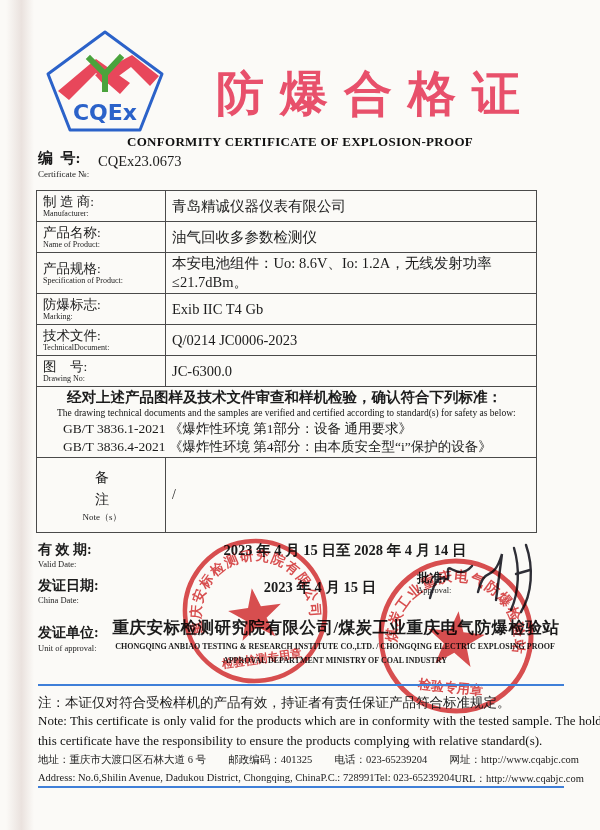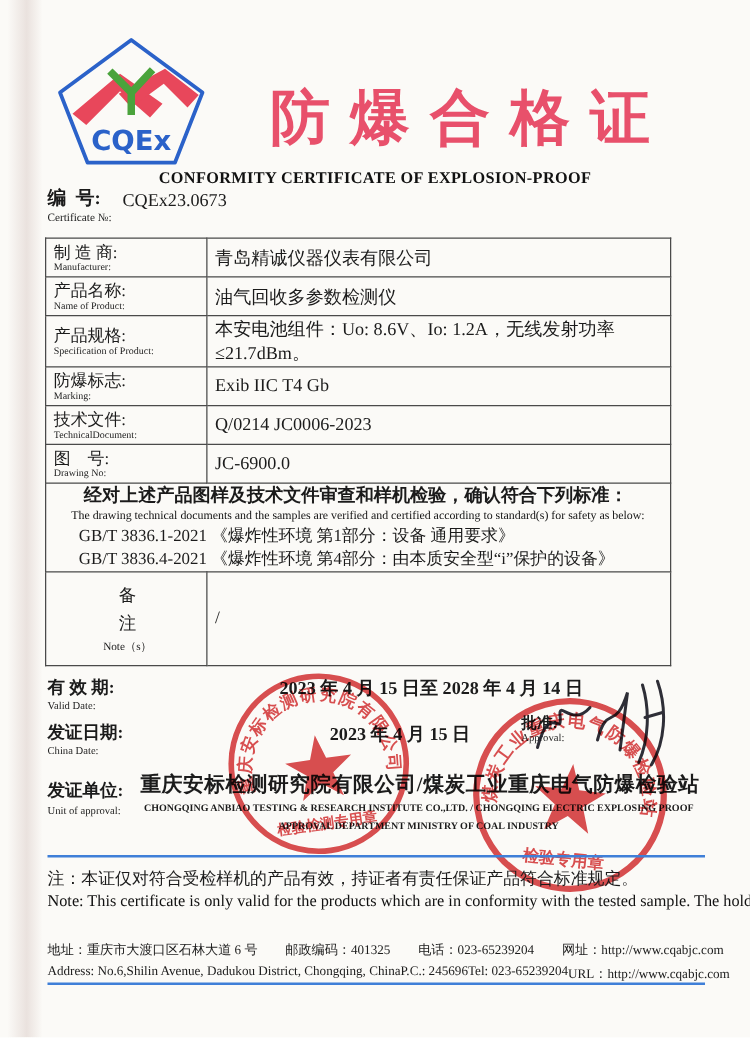--- a/index.html
+++ b/index.html
@@ -120,21 +120,21 @@
             <span class="zh">技术文件:</span>
             <span class="en">TechnicalDocument:</span>
           </td>
       <td class="val">Q/0214 JC0006-2023</td>
     </tr>
     <tr class="std-row">
       <td class="lbl">
             <span class="zh">图    号:</span>
             <span class="en">Drawing No:</span>
           </td>
-      <td class="val">JC-6900.0</td>
+      <td class="val">JC-6300.0</td>
     </tr>
     <tr>
       <td class="standards" colspan="2">
         <div class="std-zh">经对上述产品图样及技术文件审查和样机检验，确认符合下列标准：</div>
         <div class="std-en">The drawing technical documents and the samples are verified and certified according to standard(s) for safety as below:</div>
         <div class="std-item">GB/T 3836.1-2021 《爆炸性环境 第1部分：设备 通用要求》</div>
         <div class="std-item">GB/T 3836.4-2021 《爆炸性环境 第4部分：由本质安全型“i”保护的设备》</div>
       </td>
     </tr>
     <tr>
@@ -194,26 +194,27 @@
     <polygon transform="translate(80,85)" points="0,-30 7,-9.5 28.5,-9.3 11.3,3.6 17.7,24.3 0,11.8 -17.7,24.3 -11.3,3.6 -28.5,-9.3 -7,-9.5" fill="#d53032"></polygon>
     <text font-size="14" fill="#d53032" letter-spacing="1.5" font-weight="bold">
       <textPath href="#arcR" startOffset="50%" text-anchor="middle">煤炭工业重庆电气防爆检验站</textPath>
     </text>
     <text x="80" y="136" text-anchor="middle" font-size="13" fill="#d53032" font-weight="bold">检验专用章</text>
   </svg>
 
   <div class="blue-line line-1"></div>
   <div class="note-zh">注：本证仅对符合受检样机的产品有效，持证者有责任保证产品符合标准规定。</div>
   <div class="note-en note-en-1">Note: This certificate is only valid for the products which are in conformity with the tested sample. The holder of</div>
+  <div class="note-en note-en-2">this certificate have the responsibility to ensure the products complying with relative standard(s).</div>
   <div class="addr-row addr-zh">
     <span>地址：重庆市大渡口区石林大道 6 号</span>
     <span>邮政编码：401325</span>
     <span>电话：023-65239204</span>
     <span>网址：http://www.cqabjc.com</span>
   </div>
   <div class="addr-row addr-en">
     <span>Address: No.6,Shilin Avenue, Dadukou District, Chongqing, China</span>
-    <span>P.C.: 245696</span>
+    <span>P.C.: 728991</span>
     <span>Tel:  023-65239204</span>
     <span>URL：http://www.cqabjc.com</span>
   </div>
   <div class="blue-line line-2"></div>
 </div>
 
 </body></html>

